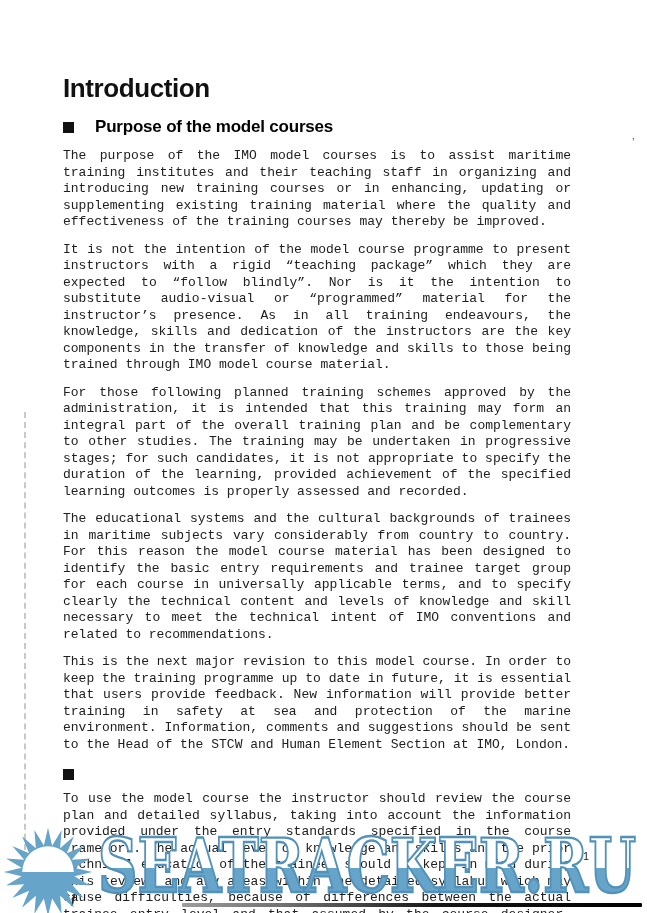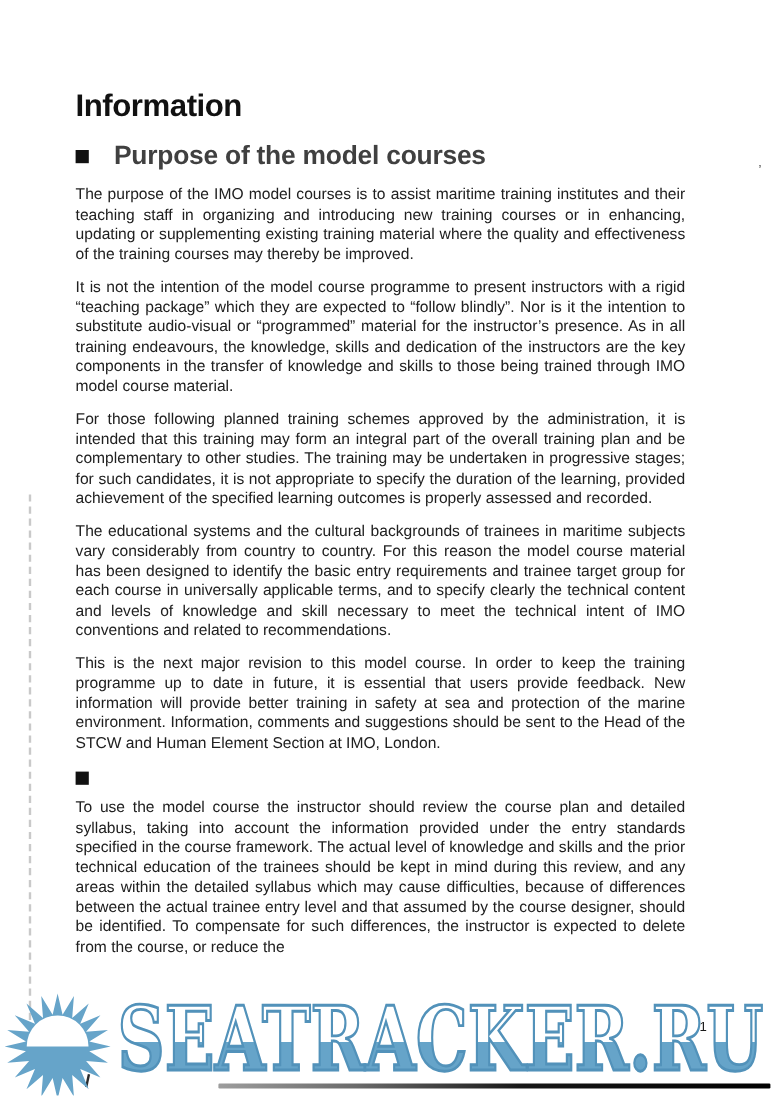--- a/index.html
+++ b/index.html
@@ -23,27 +23,28 @@
   }
   .section-heading {
     margin:15px 0 0 0;
     display:flex; align-items:center;
   }
   .section-heading .bullet {
     width:11px; height:11px; background:#111;
     flex:0 0 auto; margin-right:21px; margin-top:1px;
   }
   .section-heading .heading-text {
-    font-size:22px; font-weight:bold; letter-spacing:-0.2px; color:#404040;
+    font-size:17px; font-weight:bold; letter-spacing:-0.2px; color:#000000;
   }
   p.body-para {
     margin:11px 18px 0 0;
     font-size:13px; line-height:16.5px;
     text-align:justify;
     color:#202020;
+    font-family:Liberation Mono, monospace;
   }
   
   .fold-line {
     position:absolute; left:24px; top:412px; height:458px; width:0;
     border-left:2px dashed #c0c0c0; opacity:.85;
   }
   .speck-right {
     position:absolute; left:632px; top:136px;
     font-size:11px; color:#4a4a4a;
   }
@@ -65,21 +66,21 @@
     position:absolute; left:583px; top:850px;
     font-size:11px; color:#1a1a1a; z-index:5;
   }
 </style>
 </head>
 <body>
 
 <div class="page">
 
   <div class="content">
-    <h1 class="doc-title">Information</h1>
+    <h1 class="doc-title">Introduction</h1>
 
     <div class="section-heading">
       <span class="bullet"></span>
       <span class="heading-text">Purpose of the model courses</span>
     </div>
 
     <p class="body-para">The purpose of the IMO model courses is to assist maritime training institutes and their teaching staff in organizing and introducing new training courses or in enhancing, updating or supplementing existing training material where the quality and effectiveness of the training courses may thereby be improved.</p>
     <p class="body-para">It is not the intention of the model course programme to present instructors with a rigid “teaching package” which they are expected to “follow blindly”. Nor is it the intention to substitute audio-visual or “programmed” material for the instructor’s presence. As in all training endeavours, the knowledge, skills and dedication of the instructors are the key components in the transfer of knowledge and skills to those being trained through IMO model course material.</p>
     <p class="body-para">For those following planned training schemes approved by the administration, it is intended that this training may form an integral part of the overall training plan and be complementary to other studies. The training may be undertaken in progressive stages; for such candidates, it is not appropriate to specify the duration of the learning, provided achievement of the specified learning outcomes is properly assessed and recorded.</p>
     <p class="body-para">The educational systems and the cultural backgrounds of trainees in maritime subjects vary considerably from country to country. For this reason the model course material has been designed to identify the basic entry requirements and trainee target group for each course in universally applicable terms, and to specify clearly the technical content and levels of knowledge and skill necessary to meet the technical intent of IMO conventions and related to recommendations.</p>

